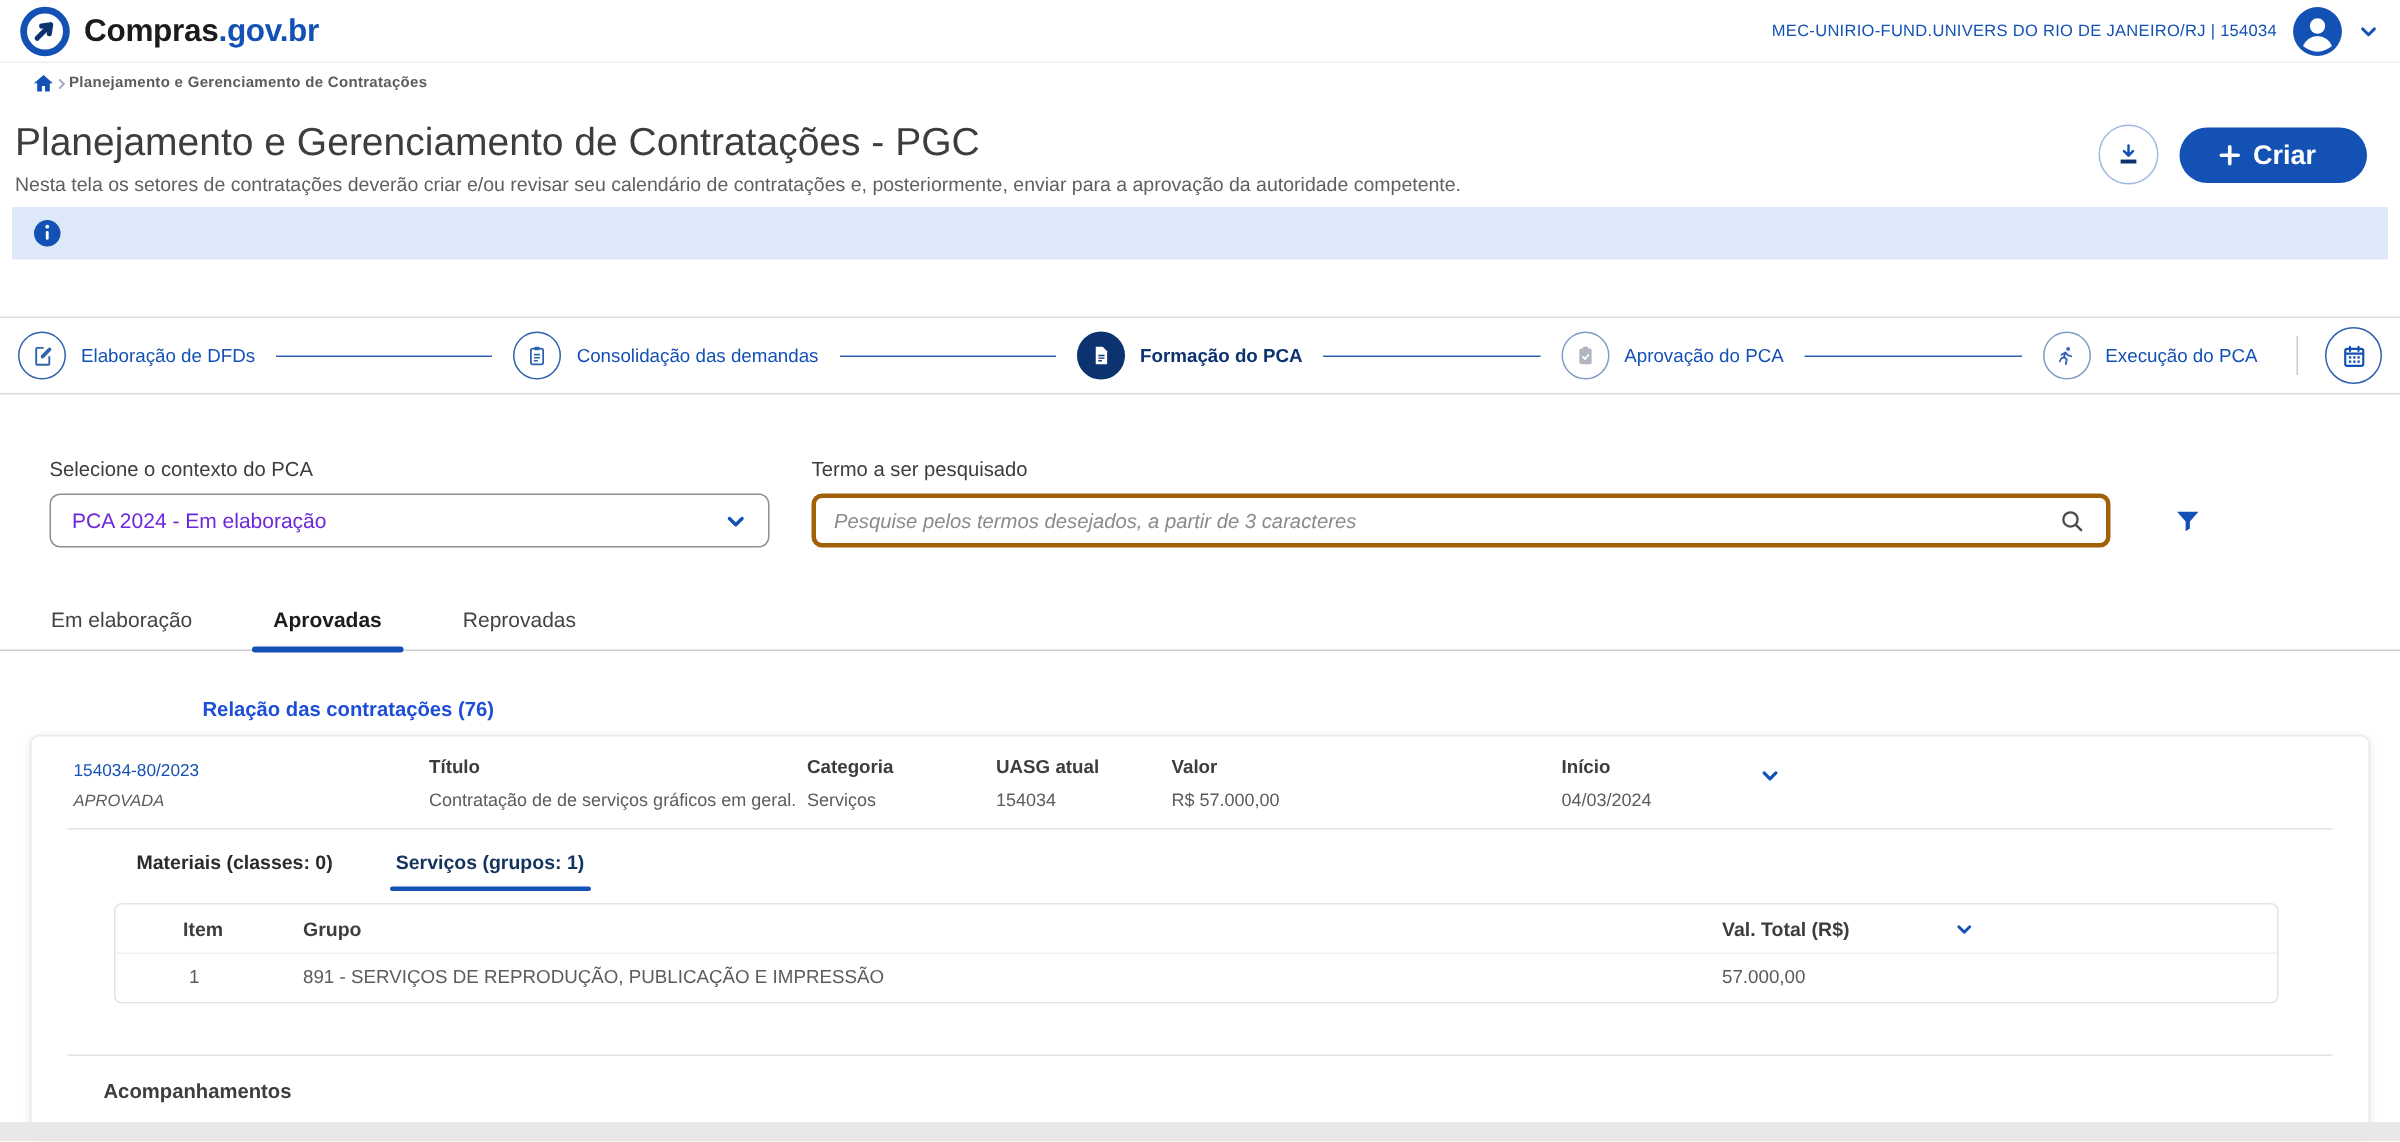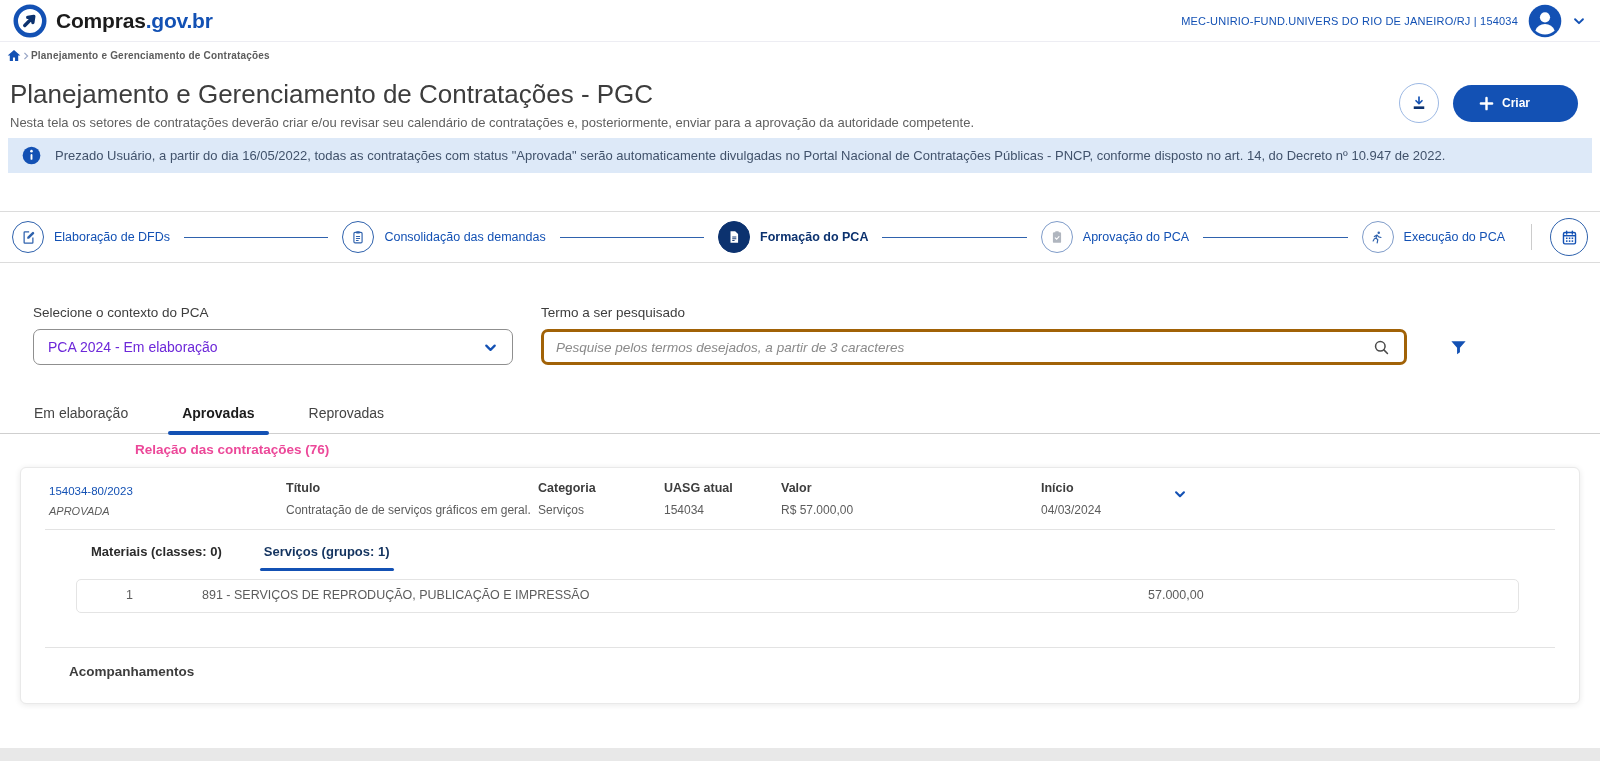--- a/index.html
+++ b/index.html
@@ -14,33 +14,33 @@
   .topbar{ height:42px; display:flex; align-items:center; justify-content:space-between;
            padding:0 14px 0 12px; border-bottom:1px solid #ededf3;gap:12px; }
   .logo{ display:flex; align-items:center; gap:8px; }
   .logo-text{ font-size:21px; font-weight:bold; color:#1b1b1b; letter-spacing:-.2px;}
   .logo-text .blue{ color:#1351b4; }
   .userarea{ display:flex; align-items:center; gap:10px; }
   .org{ font-size:11px; color:#1351b4; letter-spacing:.2px; }
   .chev{ color:#1351b4; }
 
   
-  .breadcrumb{ height:27px; display:flex; align-items:center; gap:0; padding-left:7px; }
+  .breadcrumb{ height:27px; display:flex; align-items:center; gap:0; padding-left:22px; }
   .breadcrumb .sep{ color:#9aa7c7; font-size:11px; }
   .breadcrumb .crumb{ font-size:10px; font-weight:bold; color:#5c5c5c; letter-spacing:.2px; }
 
   
   .pagehead{ display:flex; justify-content:space-between; align-items:flex-start; padding:10px 22px 0 10px; }
   .pagehead h1{ font-size:26px; font-weight:500; color:#3d3d3d; line-height:30px; }
   .subtitle{ font-size:13px; color:#5f5f5f; margin-top:6px; }
   .actions{ display:flex; align-items:center; gap:14px; margin-top:4px; }
   .btn-download{ width:40px; height:40px; border-radius:50%; background:#fff;
                  border:1px solid #9db9e4; display:flex; align-items:center; justify-content:center; cursor:pointer; }
   .btn-create{ height:37px; min-width:125px; padding:0 26px; border:none; border-radius:20px;
-               background:#1351b4; color:#fff; font-size:12px; font-weight:bold;
+               background:#1351b4; color:#fff; font-size:18px; font-weight:bold;
                display:flex; align-items:center; gap:8px; cursor:pointer; font-family:inherit; }
 
   
   .alert{ margin:8px 8px 0; background:#dde9f8; padding:8px 14px; display:flex; gap:14px; align-items:center; }
   .alert .txt{ font-size:13px; color:#41526b; }
 
   
   .stepper{ margin-top:38px; border-top:1px solid #dcdcdc; border-bottom:1px solid #dcdcdc;
             height:52px; display:flex; align-items:center; padding:0 12px; }
   .step{ display:flex; align-items:center; gap:10px; cursor:pointer; }
@@ -69,21 +69,21 @@
   .btn-search{ background:none; border:none; cursor:pointer; padding:2px; }
   .btn-filter{ background:none; border:none; cursor:pointer; margin:0 0 8px 42px; }
 
   
   .tabs{ margin-top:30px; padding:0 28px; display:flex; gap:42px; border-bottom:1px solid #cfcfcf; }
   .tab{ padding:10px 6px 12px; font-size:14px; color:#444; cursor:pointer; position:relative; }
   .tab.active{ font-weight:bold; color:#1c1c1c; }
   .tab.active::after{ content:""; position:absolute; left:-8px; right:-8px; bottom:-2px;
                       height:4px; background:#1351b4; border-radius:3px; }
 
-  .list-title{ margin:8px 0 0 135px; font-size:13.5px; font-weight:bold; color:#ec4899; }
+  .list-title{ margin:31px 0 0 135px; font-size:13.5px; font-weight:bold; color:#1d4ed8; }
 
   
   .card{ margin:10px 20px 0; border:1px solid #e9e9e9; border-radius:6px;
          box-shadow:0 1px 6px rgba(0,0,0,.09); background:#fff; }
   .row-head{ display:flex; align-items:flex-start; padding:13px 18px 12px 28px; }
   .col{ flex:none; }
   .col-id{ width:237px; }
   .col-titulo{ width:252px; } .col-cat{ width:126px; } .col-uasg{ width:117px; }
   .col-valor{ width:260px; } .col-inicio{ width:132px; } .col-conc{ flex:1; }
   .ctr-link{ font-size:11.5px; color:#1351b4; text-decoration:none; display:inline-block; }
@@ -187,21 +187,20 @@
 </section>
 
 <div class="alert">
   <span>
     <svg viewBox="0 0 20 20" width="19" height="19">
       <circle cx="10" cy="10" r="9.3" fill="#1351b4"></circle>
       <rect x="9" y="8.4" width="2" height="6.2" rx="1" fill="#fff"></rect>
       <circle cx="10" cy="5.4" r="1.35" fill="#fff"></circle>
     </svg>
   </span>
-  <span class="txt">Prezado Usuário, a partir do dia 16/05/2022, todas as contratações com status "Aprovada" serão automaticamente divulgadas no Portal Nacional de Contratações Públicas - PNCP, conforme disposto no art. 14, do Decreto nº 10.947 de 2022.</span>
 </div>
 
 <div class="stepper">
 
   <div class="step">
     <span class="circ">
       <svg viewBox="0 0 24 24" width="15" height="15">
         <path d="M13 3H6a1 1 0 0 0-1 1v16a1 1 0 0 0 1 1h12a1 1 0 0 0 1-1v-8" fill="none" stroke="currentColor" stroke-width="2"></path>
         <path d="M20.6 3.4a2 2 0 0 0-2.8 0L10 11.2V14h2.8l7.8-7.8a2 2 0 0 0 0-2.8z" fill="currentColor"></path>
       </svg>
@@ -352,20 +351,32 @@
   </div>
 
   <hr class="hline">
 
   <div class="inner-tabs">
     <div class="itab">Materiais (classes: 0)</div>
     <div class="itab active">Serviços (grupos: 1)</div>
   </div>
 
   <div class="itable">
+    <div class="t-head">
+      <div class="c-item th">Item</div>
+      <div class="c-grupo th">Grupo</div>
+      <div class="c-val">
+        <span class="th">Val. Total (R$)</span>
+        <button class="sort-btn">
+          <svg viewBox="0 0 16 16" width="13" height="13">
+              <path d="M3.5 6l4.5 4.5L12.5 6" fill="none" stroke="#1351b4" stroke-width="2.4" stroke-linecap="round" stroke-linejoin="round"></path>
+            </svg>
+        </button>
+      </div>
+    </div>
     <div class="t-row">
       <div class="c-item td">1</div>
       <div class="c-grupo td">891 - SERVIÇOS DE REPRODUÇÃO, PUBLICAÇÃO E IMPRESSÃO</div>
       <div class="c-val">
           <span class="td">57.000,00</span>
         </div>
     </div>
   </div>
 
   <hr class="hline2">

